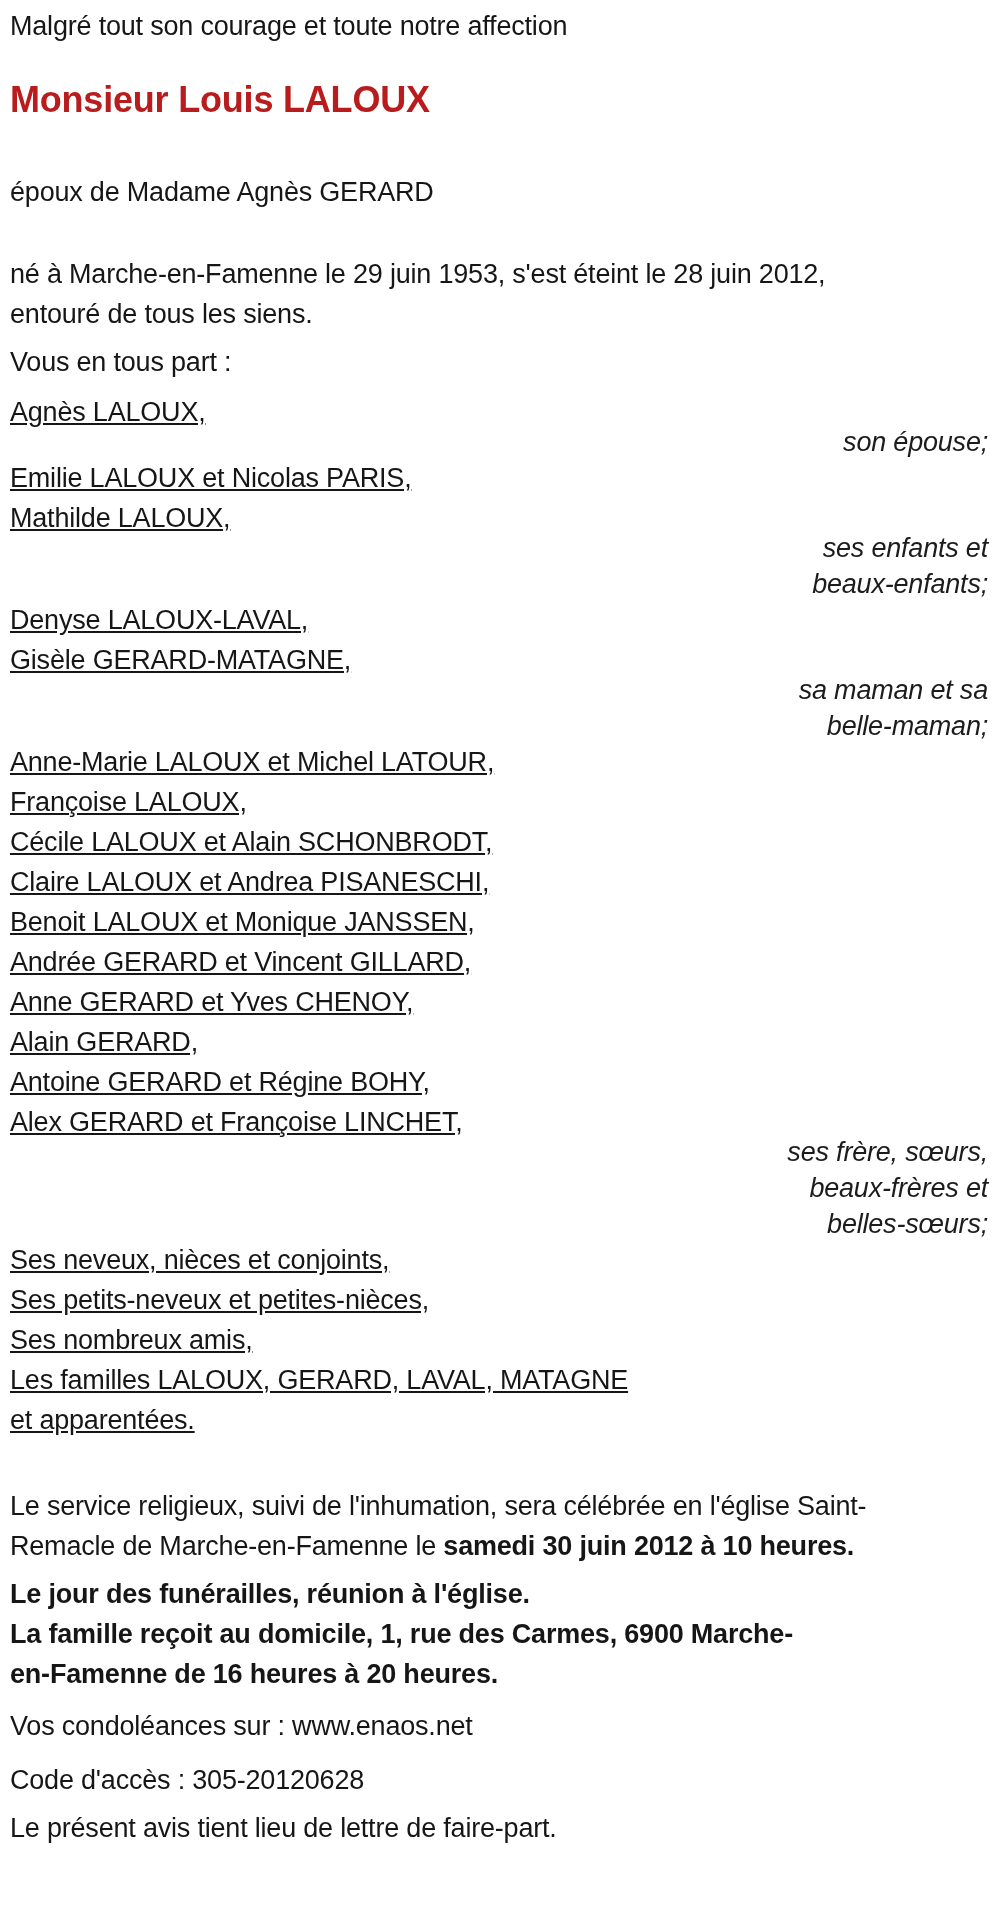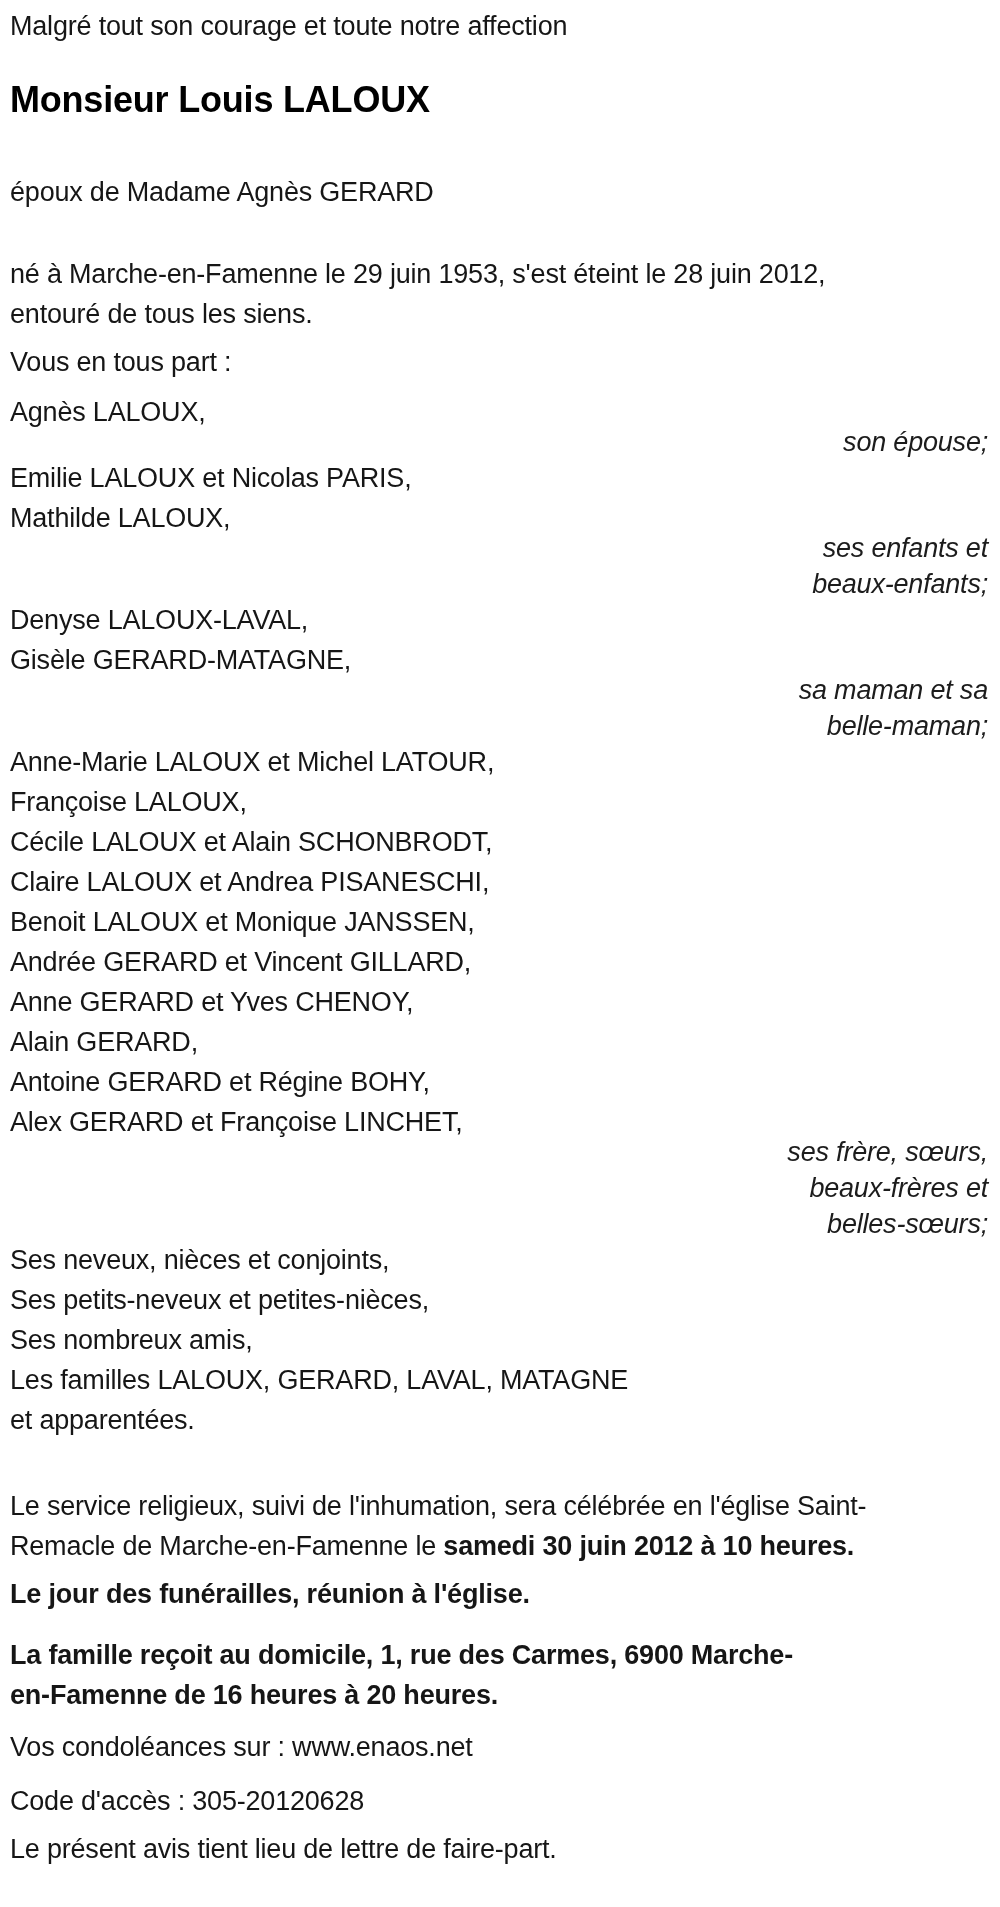--- a/index.html
+++ b/index.html
@@ -6,37 +6,37 @@
   body{
     width:1000px;height:1907px;overflow:hidden;
     background:#ffffff;color:#161616;
     font-family:"Liberation Sans",sans-serif;
     font-size:27px;line-height:40px;letter-spacing:-0.2px;
   }
   .page{padding:4px 12px 0 10px;}
   p{margin:0;white-space:nowrap;}
   .line{display:block;white-space:nowrap;}
   .deceased{
-    font-size:36px;line-height:48px;font-weight:700;color:#000000;
+    font-size:36px;line-height:48px;font-weight:700;color:#b91c1c;
     margin:30px 0 0 0;letter-spacing:-0.2px;
   }
   .intro{margin-top:2px;}
   .spouse{margin-top:48px;}
   .birth{margin-top:42px;}
   .announce{margin-top:8px;}
-  .group-names{margin-top:10px;}
+  .group-names{margin-top:10px;text-decoration:underline;}
   .group + .group .group-names{margin-top:-2px;}
   .relation{
     font-style:italic;text-align:right;
     line-height:36px;margin-top:-8px;color:#1c1c1c;
   }
   .relation .line{white-space:nowrap;}
   .service{margin-top:46px;}
   .funeral-day{margin-top:8px;font-weight:700;}
-  .reception{margin-top:21px;font-weight:700;}
+  .reception{margin-top:0;font-weight:700;}
   .condolences{margin-top:12px;}
   .access-code{margin-top:14px;}
   .closing{margin-top:8px;}
   strong{font-weight:700;}
 </style>
 </head>
 <body>
 
 <div class="page">
 

